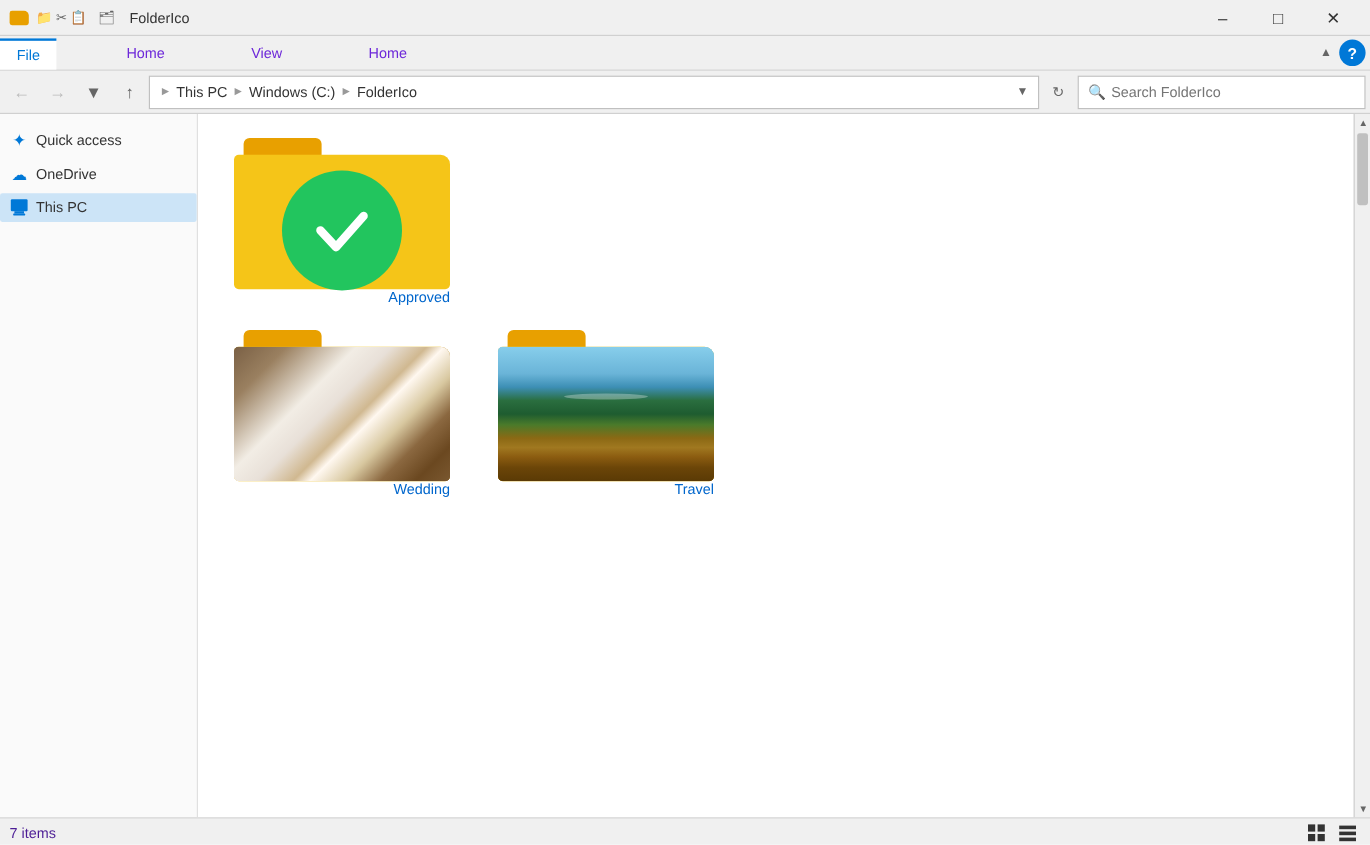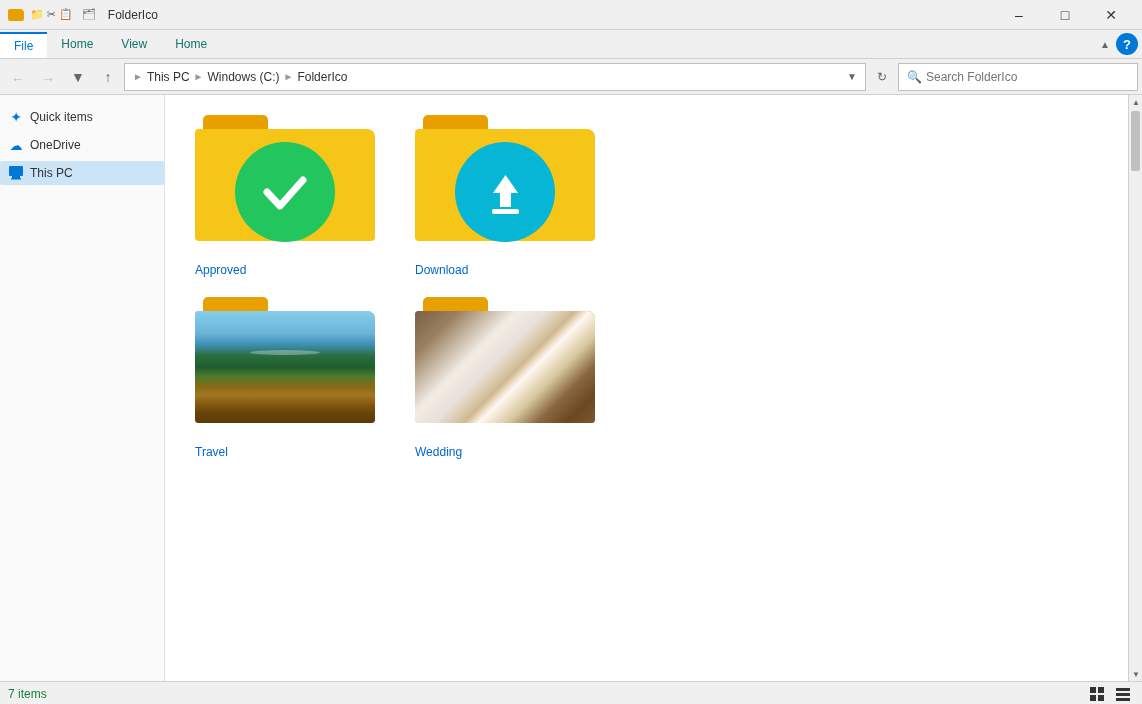--- a/index.html
+++ b/index.html
@@ -11,22 +11,22 @@
       background: #f0f0f0; height: 30px; padding: 0 8px;
       border-bottom: 1px solid #d0d0d0;
     }
     .title-bar-left { display: flex; align-items: center; gap: 6px; }
     .folder-icon-sm { width: 16px; height: 12px; background: #e8a000; border-radius: 2px 4px 2px 2px; position: relative; }
     .title-bar-controls { display: flex; gap: 0; }
     .tb-btn { width: 46px; height: 30px; display: flex; align-items: center; justify-content: center; cursor: pointer; font-size: 14px; color: #333; }
 
     
     .ribbon { background: #f0f0f0; border-bottom: 1px solid #d0d0d0; }
-    .ribbon-tabs { display: flex; height: 28px; }
-    .ribbon-tab { padding: 0 14px; display: flex; align-items: center; font-size: 12px; cursor: pointer; color: #0f766e; }
+    .ribbon-tabs { display: flex; height: 28px; gap: 44px; }
+    .ribbon-tab { padding: 0 14px; display: flex; align-items: center; font-size: 12px; cursor: pointer; color: #6d28d9; }
     .ribbon-tab.active { background: #fff; border-top: 2px solid #0078d7; color: #0078d7; margin-top: 2px; }
 
     
     .address-bar-row {
       display: flex; align-items: center; background: #f0f0f0;
       border-bottom: 1px solid #d0d0d0; height: 36px; padding: 0 4px; gap: 2px;
     }
     .nav-btn { width: 28px; height: 28px; display: flex; align-items: center; justify-content: center; cursor: pointer; border-radius: 2px; color: #666; font-size: 14px; }
     .nav-btn.disabled { color: #bbb; cursor: default; }
     .address-box {
@@ -67,39 +67,39 @@
 
     
     .content-area { flex: 1; overflow-y: auto; padding: 20px 30px; background: #fff; display: flex; flex-direction: column; gap: 20px; }
 
     
     .scrollbar { width: 14px; background: #f0f0f0; border-left: 1px solid #d0d0d0; display: flex; flex-direction: column; }
     .scroll-thumb { background: #c0c0c0; margin: 2px; border-radius: 2px; }
 
     
     .folder-grid { display: flex; gap: 40px; flex-wrap: nowrap; justify-content: flex-start; }
-    .folder-item { display: flex; flex-direction: column; align-items: flex-start; gap: 8px; cursor: pointer; width: 180px; }
+    .folder-item { display: flex; flex-direction: row; align-items: flex-end; gap: 8px; cursor: pointer; width: 180px; }
     .folder-item.selected { outline: 2px solid #0078d7; background: #e8f4fd; border-radius: 4px; padding: 4px; }
 
     .folder-wrapper { position: relative; width: 180px; height: 140px; }
 
     .folder-name { font-size: 12px; color: #0066cc; text-align: center; }
 
     
     .photo-newborn { background: linear-gradient(135deg, #d4c5b5 0%, #e8ddd0 30%, #c8b5a0 60%, #b8a090 100%); position: relative; }
     .photo-travel { background: linear-gradient(180deg, #87ceeb 0%, #4a9e6b 35%, #2d7a4f 50%, #8b6914 70%, #c4860a 85%, #a06010 100%); }
     .photo-wedding { background: linear-gradient(135deg, #8b7355 0%, #a08060 20%, #f5f0e8 40%, #c0a080 60%, #6b4c2a 80%, #8b6340 100%); }
 
     
     .status-bar {
       height: 24px; background: #f0f0f0; border-top: 1px solid #d0d0d0;
       display: flex; align-items: center; justify-content: space-between;
       padding: 0 8px;
     }
-    .status-left { font-size: 12px; color: #15803d; }
+    .status-left { font-size: 12px; color: #4c1d95; }
     .status-right { display: flex; align-items: center; gap: 4px; }
     .view-btn { width: 22px; height: 22px; display: flex; align-items: center; justify-content: center; cursor: pointer; color: #555; font-size: 14px; }
 
     
     .help-circle { width: 22px; height: 22px; border-radius: 50%; background: #0078d7; color: white; display: flex; align-items: center; justify-content: center; font-size: 13px; font-weight: bold; cursor: pointer; }
 
     .ribbon-right { margin-left: auto; display: flex; align-items: center; padding-right: 4px; }
 
     .sidebar-section { padding: 2px 0; }
   </style>
@@ -152,21 +152,21 @@
     <input type="text" placeholder="Search FolderIco" style="">
   </div>
 </div>
 
 <div class="main-layout">
 
   <div class="sidebar">
     <div class="sidebar-section">
       <div class="sidebar-item">
         <div class="sidebar-icon star-icon">✦</div>
-        <span>Quick items</span>
+        <span>Quick access</span>
       </div>
     </div>
     <div class="sidebar-section">
       <div class="sidebar-item">
         <div class="sidebar-icon cloud-icon">☁</div>
         <span>OneDrive</span>
       </div>
     </div>
     <div class="sidebar-section">
       <div class="sidebar-item active">
@@ -196,78 +196,61 @@
                 <svg width="60" height="60" viewBox="0 0 60 60">
                     <polyline points="12,30 25,44 48,18" stroke="white" stroke-width="7" fill="none" stroke-linecap="round" stroke-linejoin="round"></polyline>
                   </svg>
               </div>
             </div>
           </div>
         </div>
         <span class="folder-name">Approved</span>
       </div>
 
-      <div class="folder-item">
-        <div class="folder-wrapper">
-          <div style="position:absolute;top:0;left:0;width:180px;height:140px;">
-            <div style="position:absolute;top:0;left:8px;width:65px;height:18px;background:#e8a000;border-radius:5px 5px 0 0;"></div>
-            <div style="position:absolute;top:14px;left:0;width:180px;height:112px;background:#f5c518;border-radius:4px 8px 4px 4px;"></div>
-            <div style="position:absolute;top:24px;left:10px;right:10px;bottom:10px;display:flex;align-items:center;justify-content:center;">
-              <div style="width:100px;height:100px;background:#06b6d4;border-radius:50%;display:flex;align-items:center;justify-content:center;flex-direction:column;">
-                <svg width="55" height="55" viewBox="0 0 55 55">
-                  <polygon points="27.5,10 40,28 33,28 33,42 22,42 22,28 15,28" fill="white"></polygon>
-                  <rect x="14" y="44" width="27" height="5" rx="2" fill="white"></rect>
-                </svg>
-              </div>
-            </div>
-          </div>
-        </div>
-        <span class="folder-name">Download</span>
-      </div>
 
 
     </div>
 
     <div class="folder-grid">
 
-
-      <div class="folder-item">
-        <div class="folder-wrapper">
-          <div style="position:absolute;top:0;left:0;width:180px;height:140px;">
-            <div style="position:absolute;top:0;left:8px;width:65px;height:18px;background:#e8a000;border-radius:5px 5px 0 0;"></div>
-            <div style="position:absolute;top:14px;left:0;width:180px;height:112px;background:#f5c518;border-radius:4px 8px 4px 4px;"></div>
-            <div style="position:absolute;top:14px;left:0;width:180px;height:112px;border-radius:4px 8px 4px 4px;overflow:hidden;">
-              <div class="photo-travel" style="width:100%;height:100%;">
-
-                <div style="width:100%;height:100%;background:linear-gradient(180deg, #87ceeb 0%, #6ab4d8 20%, #3d8fb5 30%, #2a6e3f 40%, #1e5c30 50%, #4a7a2a 58%, #8b6914 68%, #a07820 75%, #8b5c10 82%, #6b4508 90%, #5a3a05 100%);position:relative;">
-                  <div style="position:absolute;top:35%;left:50%;transform:translateX(-50%);width:70px;height:5px;background:rgba(255,255,255,0.3);border-radius:50%;"></div>
-                </div>
-              </div>
-            </div>
-          </div>
-        </div>
-        <span class="folder-name">Travel</span>
-      </div>
 
       <div class="folder-item">
         <div class="folder-wrapper">
           <div style="position:absolute;top:0;left:0;width:180px;height:140px;">
             <div style="position:absolute;top:0;left:8px;width:65px;height:18px;background:#e8a000;border-radius:5px 5px 0 0;"></div>
             <div style="position:absolute;top:14px;left:0;width:180px;height:112px;background:#f5c518;border-radius:4px 8px 4px 4px;"></div>
             <div style="position:absolute;top:14px;left:0;width:180px;height:112px;border-radius:4px 8px 4px 4px;overflow:hidden;">
               <div class="photo-wedding" style="width:100%;height:100%;">
                 <div style="width:100%;height:100%;background:linear-gradient(135deg, #7a6045 0%, #9a8060 15%, #f2ede5 35%, #e8e0d8 45%, #d0b890 55%, #fff8f0 60%, #d8c8a0 70%, #8b6840 80%, #6b4820 90%, #7a5830 100%);position:relative;">
                 </div>
               </div>
             </div>
           </div>
         </div>
         <span class="folder-name">Wedding</span>
       </div>
 
+      <div class="folder-item">
+        <div class="folder-wrapper">
+          <div style="position:absolute;top:0;left:0;width:180px;height:140px;">
+            <div style="position:absolute;top:0;left:8px;width:65px;height:18px;background:#e8a000;border-radius:5px 5px 0 0;"></div>
+            <div style="position:absolute;top:14px;left:0;width:180px;height:112px;background:#f5c518;border-radius:4px 8px 4px 4px;"></div>
+            <div style="position:absolute;top:14px;left:0;width:180px;height:112px;border-radius:4px 8px 4px 4px;overflow:hidden;">
+              <div class="photo-travel" style="width:100%;height:100%;">
+
+                <div style="width:100%;height:100%;background:linear-gradient(180deg, #87ceeb 0%, #6ab4d8 20%, #3d8fb5 30%, #2a6e3f 40%, #1e5c30 50%, #4a7a2a 58%, #8b6914 68%, #a07820 75%, #8b5c10 82%, #6b4508 90%, #5a3a05 100%);position:relative;">
+                  <div style="position:absolute;top:35%;left:50%;transform:translateX(-50%);width:70px;height:5px;background:rgba(255,255,255,0.3);border-radius:50%;"></div>
+                </div>
+              </div>
+            </div>
+          </div>
+        </div>
+        <span class="folder-name">Travel</span>
+      </div>
+
     </div>
 
   </div>
 
   <div class="scrollbar">
     <div style="width:14px;height:14px;display:flex;align-items:center;justify-content:center;cursor:pointer;font-size:8px;color:#666;">▲</div>
     <div style="flex:1;position:relative;">
       <div class="scroll-thumb" style="height:60px;margin-top:2px;"></div>
     </div>
     <div style="width:14px;height:14px;display:flex;align-items:center;justify-content:center;cursor:pointer;font-size:8px;color:#666;">▼</div>

